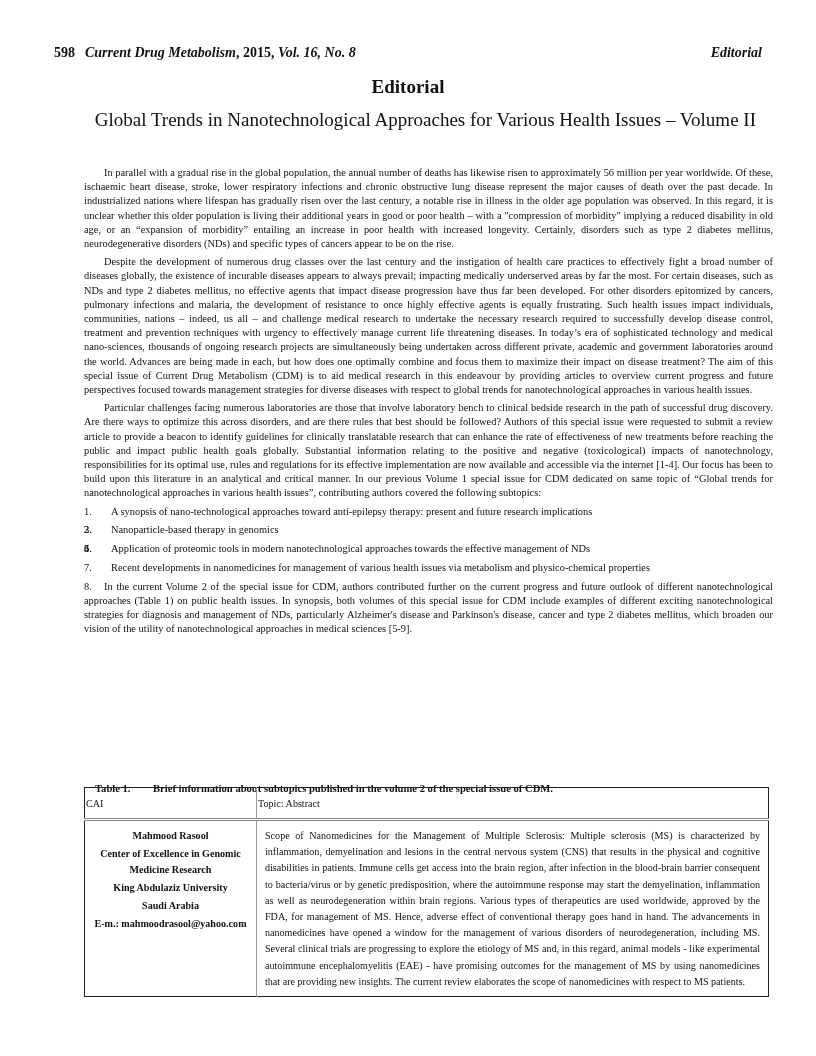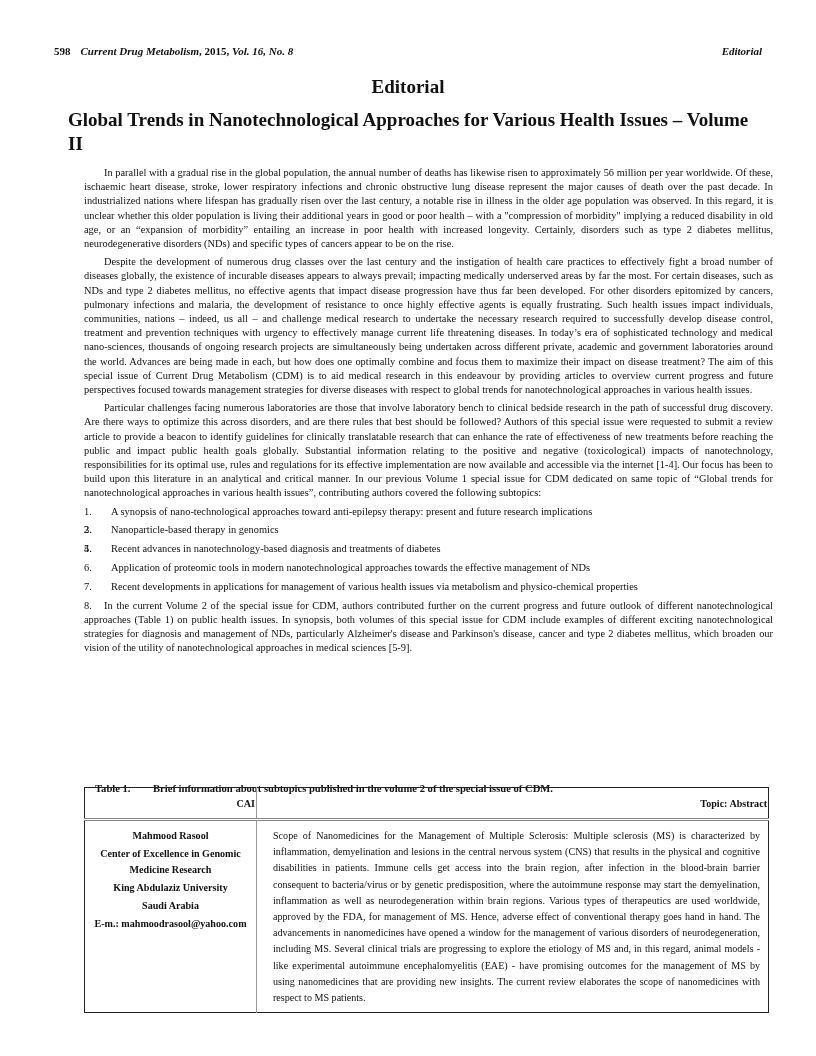--- a/index.html
+++ b/index.html
@@ -1,40 +1,40 @@
 <!DOCTYPE html>
 <html><head>
 <meta charset="utf-8">
 <style>
   html, body { margin: 0; padding: 0; background: #ffffff; }
   body { width: 816px; height: 1056px; position: relative; overflow: hidden; color: #111; font-family: "Liberation Serif", serif; }
-  .running-head { position: absolute; top: 45px; left: 54px; right: 54px; height: 14px; font-size: 11px; font-weight: bold; }
+  .running-head { position: absolute; top: 45px; left: 54px; right: 54px; height: 14px; font-size: 14px; font-weight: bold; }
   .running-head .left { position: absolute; left: 0; top: 0; }
   .running-head .left .pg { margin-right: 10px; }
   .running-head .left .journal { font-style: italic; }
   .running-head .left .vol { font-style: italic; }
   .running-head .right { position: absolute; right: 0; top: 0; font-style: italic; }
   .section-title { position: absolute; top: 76px; left: 0; width: 816px; text-align: center; font-size: 19px; font-weight: bold; }
-  .article-title { position: absolute; top: 108px; left: 60px; width: 696px; text-align: left; font-size: 19px; font-weight: bold; line-height: 24px; margin-left: 8px; }
+  .article-title { position: absolute; top: 108px; left: 60px; width: 696px; text-align: right; font-size: 19px; font-weight: normal; line-height: 24px; }
   .body { position: absolute; top: 166px; left: 84px; width: 689px; font-size: 10.4px; line-height: 14.2px; text-align: justify; }
   .body p { margin: 0 0 4px 0; text-indent: 20px; }
   .body ol { margin: 2px 0 2px 0; padding: 0; list-style: none; }
   .body ol li { position: relative; padding-left: 27px; margin-bottom: 4.6px; text-align: left; }
   .body ol li .num { position: absolute; left: 0; top: 0; }
   .table-caption { position: absolute; top: 783px; left: 84px; width: 689px; font-size: 10.6px; font-weight: bold; }
   .table-caption .label { display: inline-block; width: 58px; padding-left: 11px; }
   .table-wrap { position: absolute; top: 787px; left: 84px; width: 685px; }
   table { border-collapse: collapse; width: 100%; font-size: 10.1px; }
   table { border: 1.5px solid #222; }
-  th { font-weight: bold; height: 28px; text-align: right; border-bottom: 3px double #888; }
+  th { font-weight: normal; height: 28px; text-align: left; border-bottom: 3px double #888; }
   th.cai, td.cai { width: 163px; border-right: 1px solid #999; }
   td { vertical-align: top; }
   td.cai { text-align: center; font-weight: bold; padding: 7px 4px 8px 4px; line-height: 16px; }
   td.cai div { margin-bottom: 2px; }
-  td.abs { padding: 7px 8px 6px 16px; line-height: 16.2px; text-align: justify; }
+  td.abs { padding: 7px 8px 6px 8px; line-height: 16.2px; text-align: justify; }
 </style>
 </head>
 <body>
 
 <div class="running-head">
   <span class="left">
     <span class="pg">598</span><span class="journal">Current Drug Metabolism</span><span>, 2015, </span><span class="vol">Vol. 16, No. 8</span>
   </span>
   <span class="right">Editorial</span>
 </div>
@@ -44,23 +44,23 @@
 
 <div class="body">
   <p>In parallel with a gradual rise in the global population, the annual number of deaths has likewise risen to approximately 56 million per year worldwide. Of these, ischaemic heart disease, stroke, lower respiratory infections and chronic obstructive lung disease represent the major causes of death over the past decade. In industrialized nations where lifespan has gradually risen over the last century, a notable rise in illness in the older age population was observed. In this regard, it is unclear whether this older population is living their additional years in good or poor health – with a "compression of morbidity" implying a reduced disability in old age, or an “expansion of morbidity” entailing an increase in poor health with increased longevity. Certainly, disorders such as type 2 diabetes mellitus, neurodegenerative disorders (NDs) and specific types of cancers appear to be on the rise.</p>
   <p>Despite the development of numerous drug classes over the last century and the instigation of health care practices to effectively fight a broad number of diseases globally, the existence of incurable diseases appears to always prevail; impacting medically underserved areas by far the most. For certain diseases, such as NDs and type 2 diabetes mellitus, no effective agents that impact disease progression have thus far been developed. For other disorders epitomized by cancers, pulmonary infections and malaria, the development of resistance to once highly effective agents is equally frustrating. Such health issues impact individuals, communities, nations – indeed, us all – and challenge medical research to undertake the necessary research required to successfully develop disease control, treatment and prevention techniques with urgency to effectively manage current life threatening diseases. In today’s era of sophisticated technology and medical nano-sciences, thousands of ongoing research projects are simultaneously being undertaken across different private, academic and government laboratories around the world. Advances are being made in each, but how does one optimally combine and focus them to maximize their impact on disease treatment? The aim of this special issue of Current Drug Metabolism (CDM) is to aid medical research in this endeavour by providing articles to overview current progress and future perspectives focused towards management strategies for diverse diseases with respect to global trends for nanotechnological approaches in various health issues.</p>
   <p>Particular challenges facing numerous laboratories are those that involve laboratory bench to clinical bedside research in the path of successful drug discovery. Are there ways to optimize this across disorders, and are there rules that best should be followed? Authors of this special issue were requested to submit a review article to provide a beacon to identify guidelines for clinically translatable research that can enhance the rate of effectiveness of new treatments before reaching the public and impact public health goals globally. Substantial information relating to the positive and negative (toxicological) impacts of nanotechnology, responsibilities for its optimal use, rules and regulations for its effective implementation are now available and accessible via the internet [1-4]. Our focus has been to build upon this literature in an analytical and critical manner. In our previous Volume 1 special issue for CDM dedicated on same topic of “Global trends for nanotechnological approaches in various health issues”, contributing authors covered the following subtopics:</p>
   <ol>
     <li><span class="num">1.</span><span>A synopsis of nano-technological approaches toward anti-epilepsy therapy: present and future research implications</span></li>
     <li><span class="num">2.</span></li>
     <li><span class="num">3.</span><span>Nanoparticle-based therapy in genomics</span></li>
     <li><span class="num">4.</span></li>
-    <li><span class="num">5.</span><span>Recent advances in nanotechnology-based diagnosis and treatments of diabetes</span></li>
+    <li><span class="num">5.</span></li>
     <li><span class="num">6.</span><span>Application of proteomic tools in modern nanotechnological approaches towards the effective management of NDs</span></li>
-    <li><span class="num">7.</span><span>Recent developments in applications for management of various health issues via metabolism and physico-chemical properties</span></li>
+    <li><span class="num">7.</span><span>Recent developments in nanomedicines for management of various health issues via metabolism and physico-chemical properties</span></li>
     <li><span class="num">8.</span></li>
   </ol>
   <p>In the current Volume 2 of the special issue for CDM, authors contributed further on the current progress and future outlook of different nanotechnological approaches (Table 1) on public health issues. In synopsis, both volumes of this special issue for CDM include examples of different exciting nanotechnological strategies for diagnosis and management of NDs, particularly Alzheimer's disease and Parkinson's disease, cancer and type 2 diabetes mellitus, which broaden our vision of the utility of nanotechnological approaches in medical sciences [5-9].</p>
 </div>
 
 <div class="table-caption">
   <span class="label">Table 1.</span><span>Brief information about subtopics published in the volume 2 of the special issue of CDM.</span>
 </div>
 
 <div class="table-wrap">

